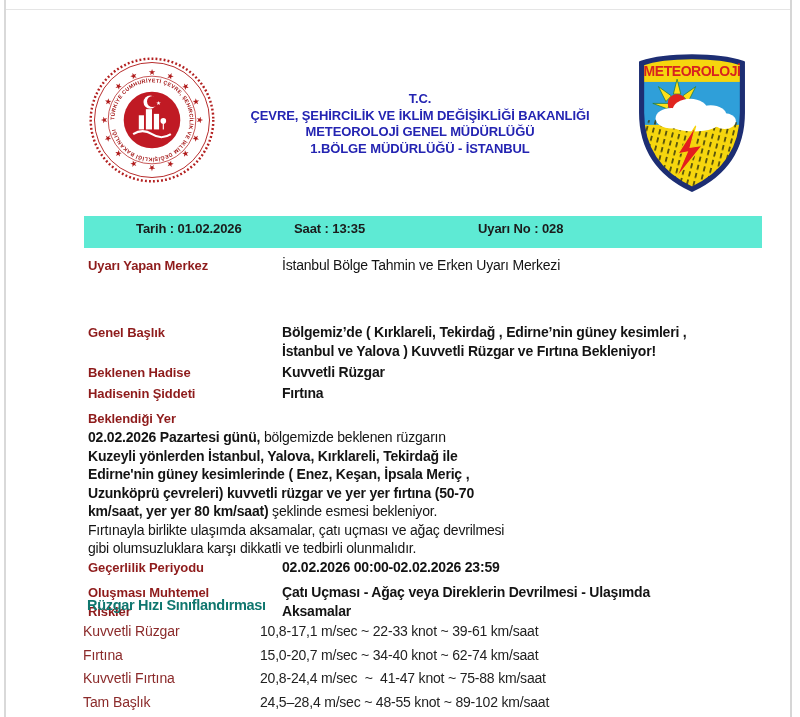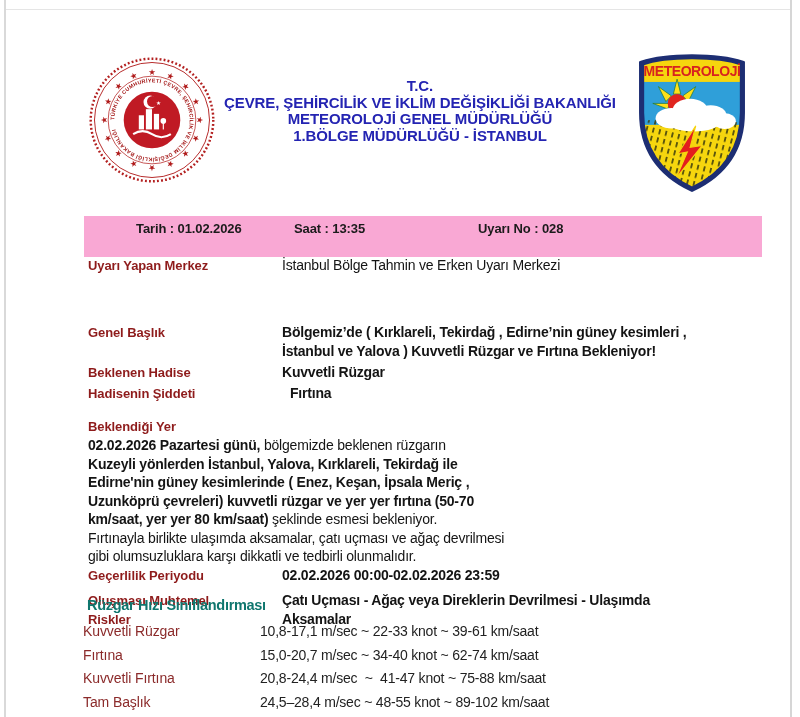--- a/index.html
+++ b/index.html
@@ -9,48 +9,48 @@
   }
   
   .frame-left{position:absolute;left:4px;top:0;bottom:0;width:2px;background:#d9d9d9;}
   .frame-right{position:absolute;left:790px;top:0;bottom:0;width:2px;background:#d6d6d6;}
   .frame-top{position:absolute;left:6px;right:10px;top:9px;height:1px;background:#e5e5e5;}
 
   
   .seal{position:absolute;left:86px;top:54px;width:132px;height:132px;}
   .shield{position:absolute;left:636px;top:52px;width:112px;height:142px;}
   .header-text{
-    position:absolute;left:218px;top:78px;width:404px;text-align:center;
-    color:#2424b2;font-weight:bold;font-size:15px;line-height:16.5px;letter-spacing:-0.1px;
+    position:absolute;left:218px;top:91px;width:404px;text-align:center;
+    color:#2424b2;font-weight:bold;font-size:13px;line-height:16.5px;letter-spacing:-0.1px;
   }
 
   
   .info-bar{
-    position:absolute;left:84px;top:216px;width:678px;height:41px;background:#f9a8d4;
+    position:absolute;left:84px;top:216px;width:678px;height:32px;background:#5eead4;
     font-size:13px;font-weight:bold;color:#1b1b1b;line-height:25px;letter-spacing:-0.1px;
   }
   .info-bar span{position:absolute;top:0;white-space:nowrap;}
   .ib-tarih{left:52px;}
   .ib-saat{left:210px;}
   .ib-uyari{left:394px;}
 
   
   .details{position:absolute;left:88px;top:256px;width:672px;}
   .row{display:flex;align-items:flex-start;}
   .lbl{
     flex:none;width:194px;color:#8e1b1b;font-weight:bold;font-size:13px;
     line-height:19px;letter-spacing:-0.1px;white-space:pre-wrap;
   }
   .val{
     flex:1;font-size:14px;line-height:19px;color:#141414;white-space:pre-wrap;
     letter-spacing:-0.2px;
   }
   .val.b{font-weight:bold;}
   .r1{margin-bottom:16px;} .r2{margin-bottom:2px;margin-top:48px;} .r3{margin-bottom:2px;}
-  .r4{margin-bottom:14px;gap:8px;} .r5{margin-bottom:0;flex-direction:column;} .r6{margin-bottom:6px;}
+  .r4{margin-bottom:6px;} .r5{margin-bottom:0;flex-direction:column;} .r6{margin-bottom:6px;}
   .para{line-height:18.5px;}
   .para b{letter-spacing:-0.2px;}
 
   
   .classification{position:absolute;left:83px;top:597px;width:660px;}
   .cls-title{
     color:#0f766e;font-weight:bold;font-size:14.5px;letter-spacing:-0.3px;margin:0 0 9px 4px;
   }
   .cls-row{display:flex;height:19px;margin-bottom:4.5px;font-size:14px;line-height:19px;}
   .cls-lbl{flex:none;width:177px;color:#8b2a2a;letter-spacing:-0.1px;}

